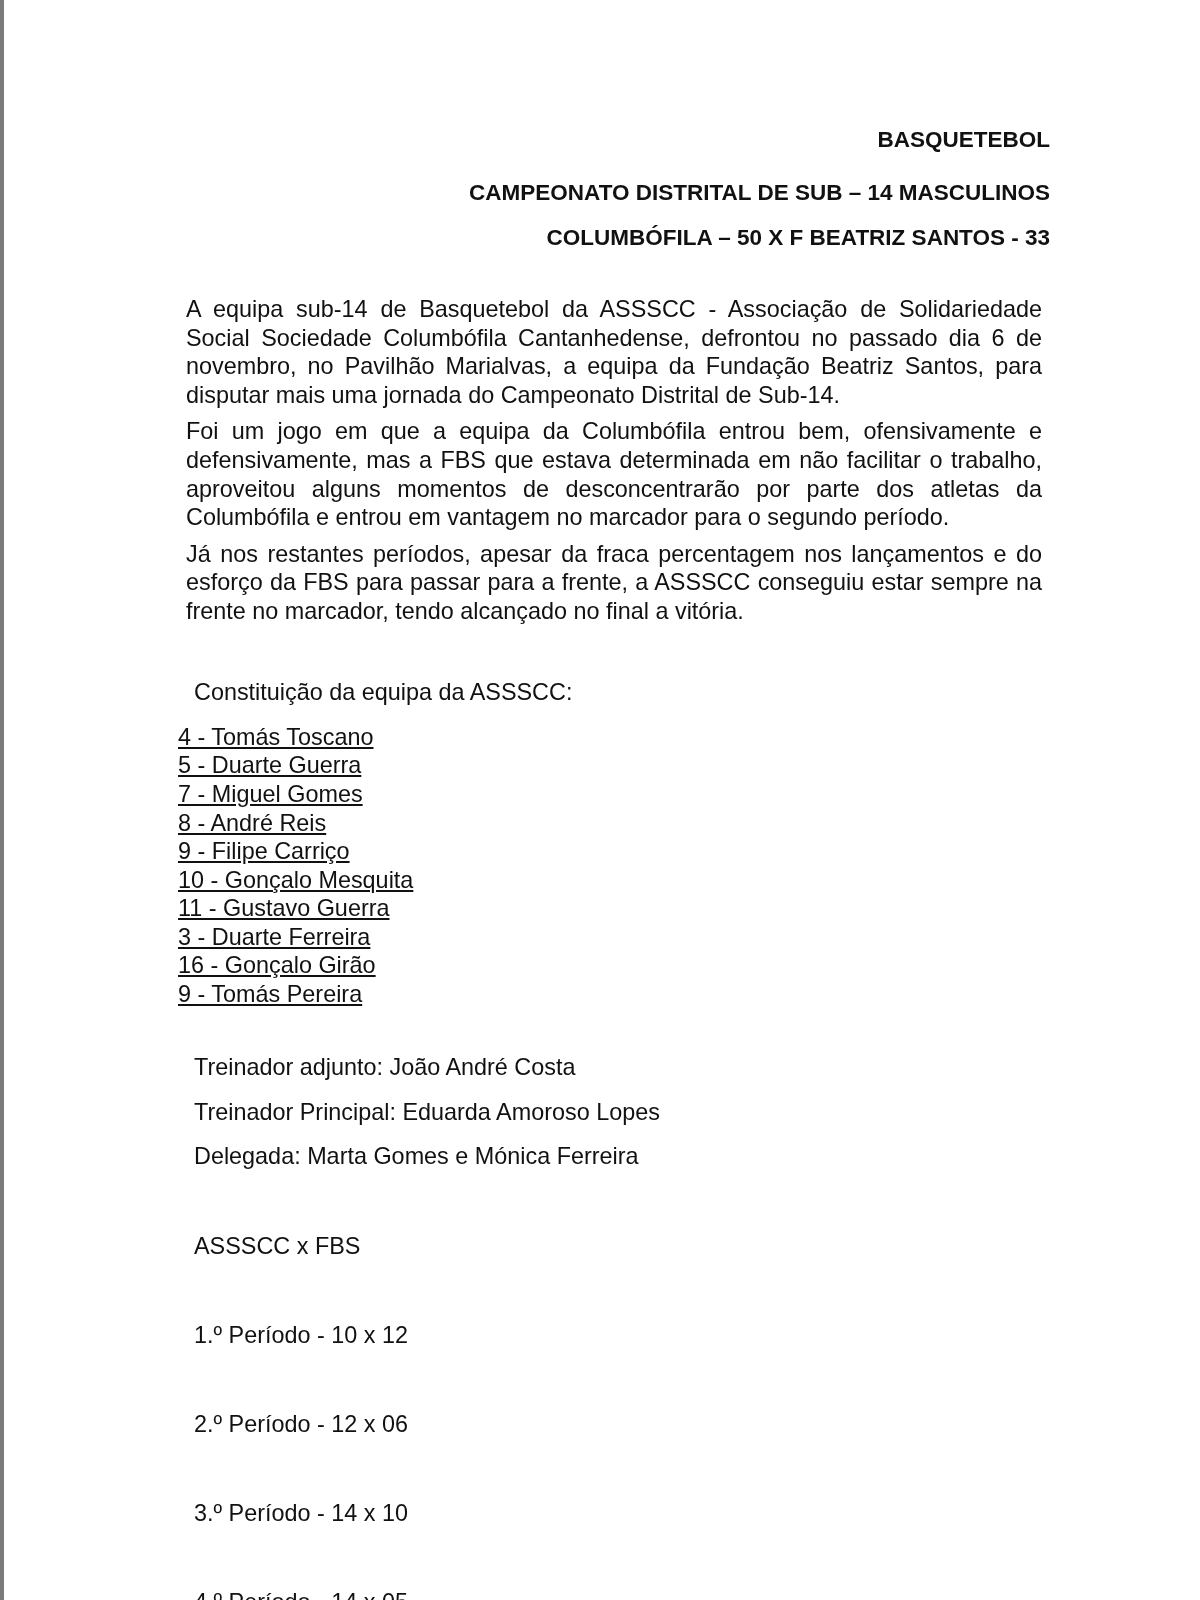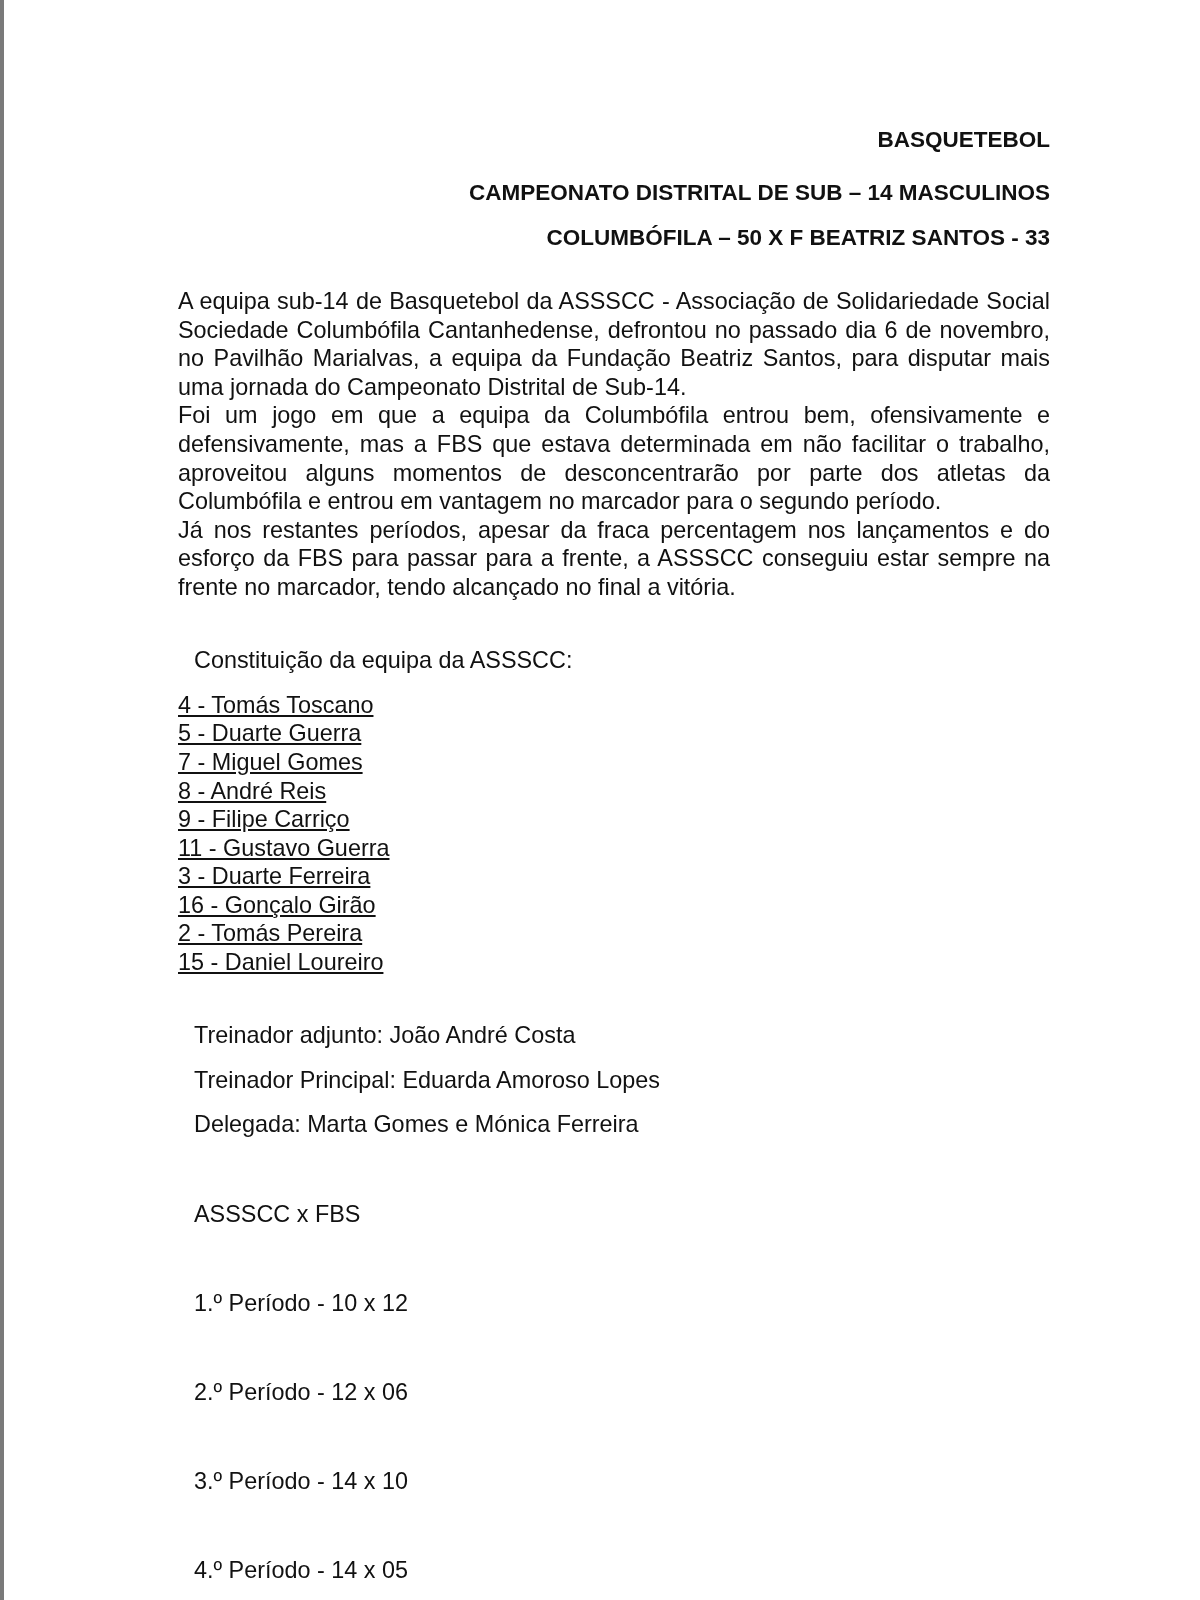--- a/index.html
+++ b/index.html
@@ -46,21 +46,21 @@
 
     .body-text {
       position: absolute;
       left: 0;
       top: 287px;
       width: 872px;
       font-size: 23.4px;
       line-height: 28.6px;
     }
     .para {
-      margin: 0;
+      margin: 8px;
       text-align: justify;
       text-align-last: left;
     }
     .blank { height: 28.6px; }
     .line { margin: 16px; white-space: nowrap; }
     .roster { margin: 0; padding: 0; list-style: none; }
     .roster li { margin: 0; white-space: nowrap; text-decoration: underline; }
   </style>
 </head>
 <body>
@@ -79,25 +79,25 @@
 
     <div class="blank"></div>
 
     <p class="line">Constituição da equipa da ASSSCC:</p>
     <ul class="roster">
       <li>4 - Tomás Toscano</li>
       <li>5 - Duarte Guerra</li>
       <li>7 - Miguel Gomes</li>
       <li>8 - André Reis</li>
       <li>9 - Filipe Carriço</li>
+      <li>10 - Gonçalo Mesquita</li>
       <li>11 - Gustavo Guerra</li>
       <li>3 - Duarte Ferreira</li>
       <li>16 - Gonçalo Girão</li>
-      <li>2 - Tomás Pereira</li>
-      <li>15 - Daniel Loureiro</li>
+      <li>9 - Tomás Pereira</li>
     </ul>
 
     <div class="blank"></div>
 
     <p class="line">Treinador adjunto: João André Costa</p>
     <p class="line">Treinador Principal: Eduarda Amoroso Lopes</p>
     <p class="line">Delegada: Marta Gomes e Mónica Ferreira</p>
 
     <div class="blank"></div>
 

